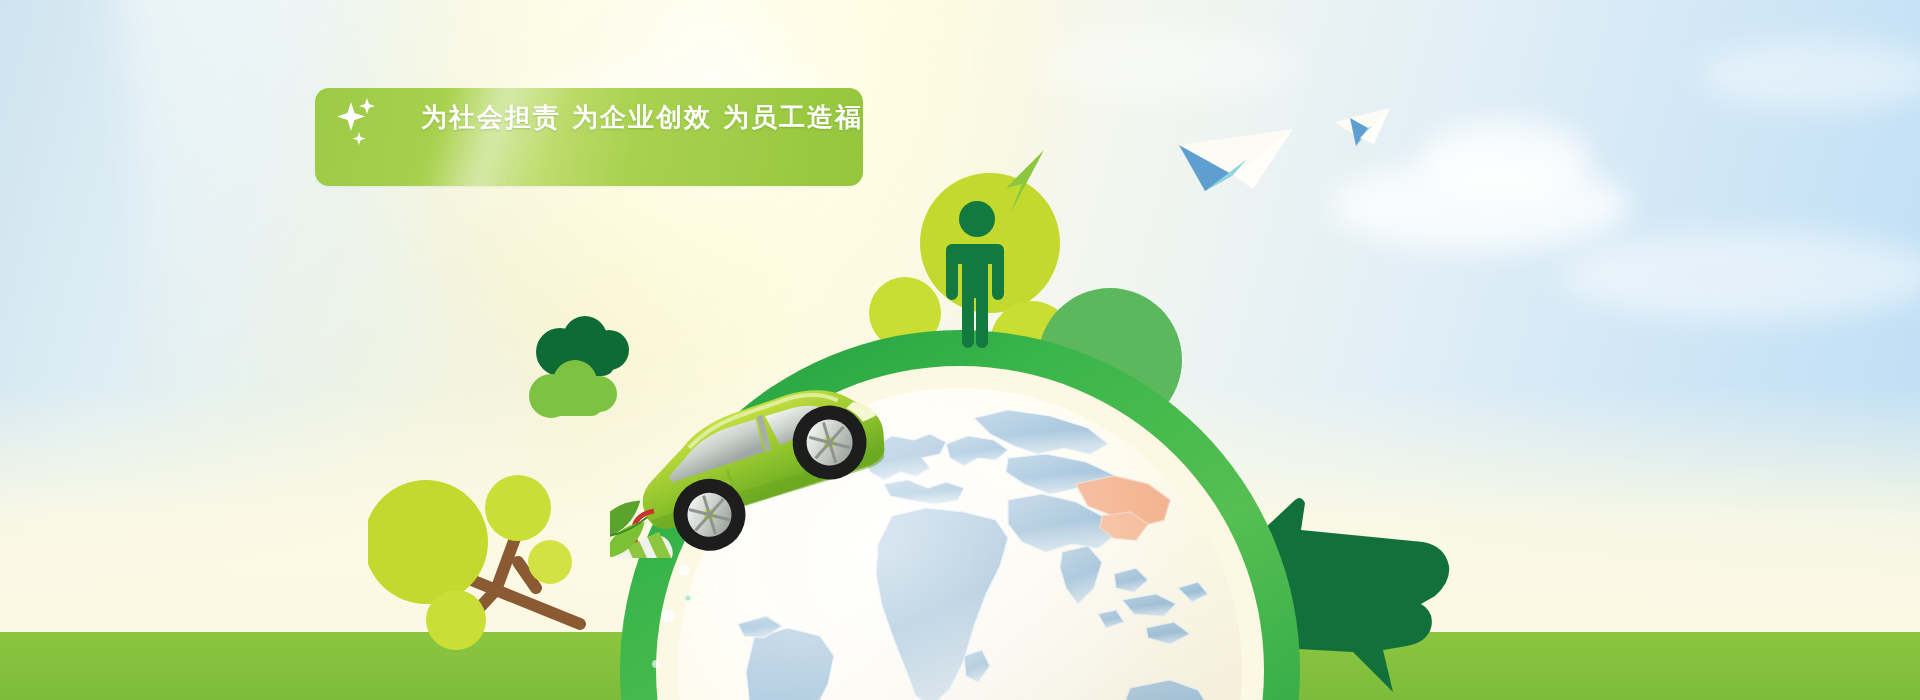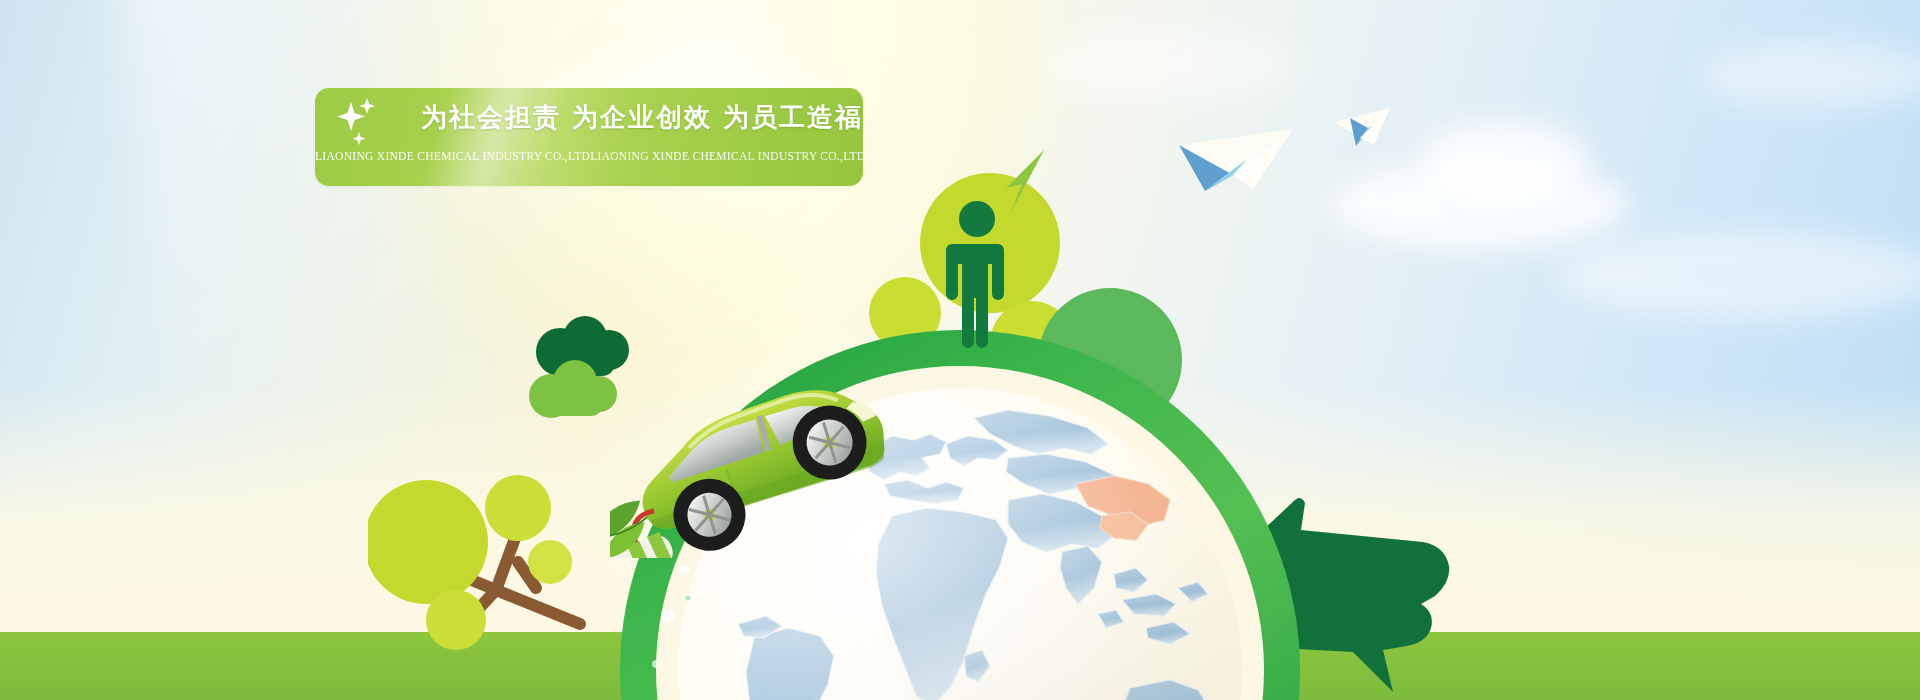--- a/index.html
+++ b/index.html
@@ -391,17 +391,16 @@
   <div class="banner">
     <div class="banner-sheen"></div>
     <svg class="sparkles" viewBox="0 0 62 62">
       <g fill="#ffffff">
         <path d="M18 8 L21.5 19 L32 22.5 L21.5 26 L18 37 L14.5 26 L4 22.5 L14.5 19 Z"></path>
         <path d="M34 4 L36 10 L42 12 L36 14 L34 20 L32 14 L26 12 L32 10 Z"></path>
         <path d="M26 38 L27.6 43 L32.6 44.6 L27.6 46.2 L26 51.2 L24.4 46.2 L19.4 44.6 L24.4 43 Z"></path>
       </g>
     </svg>
     <div class="banner-title">为社会担责  为企业创效  为员工造福</div>
-    <div class="banner-sub">LIAONING XINDE  CHEMICAL INDUSTRY CO.,LTDLIAONING XINDE  CHEMICAL INDUSTRY CO.,LTD</div>
   </div>
 
   <div class="label-hidden">环保主题横幅:绿色电动汽车驶上地球,人物站立于地球之上,周围有树木与纸飞机</div>
 </div>
 
 </body></html>

